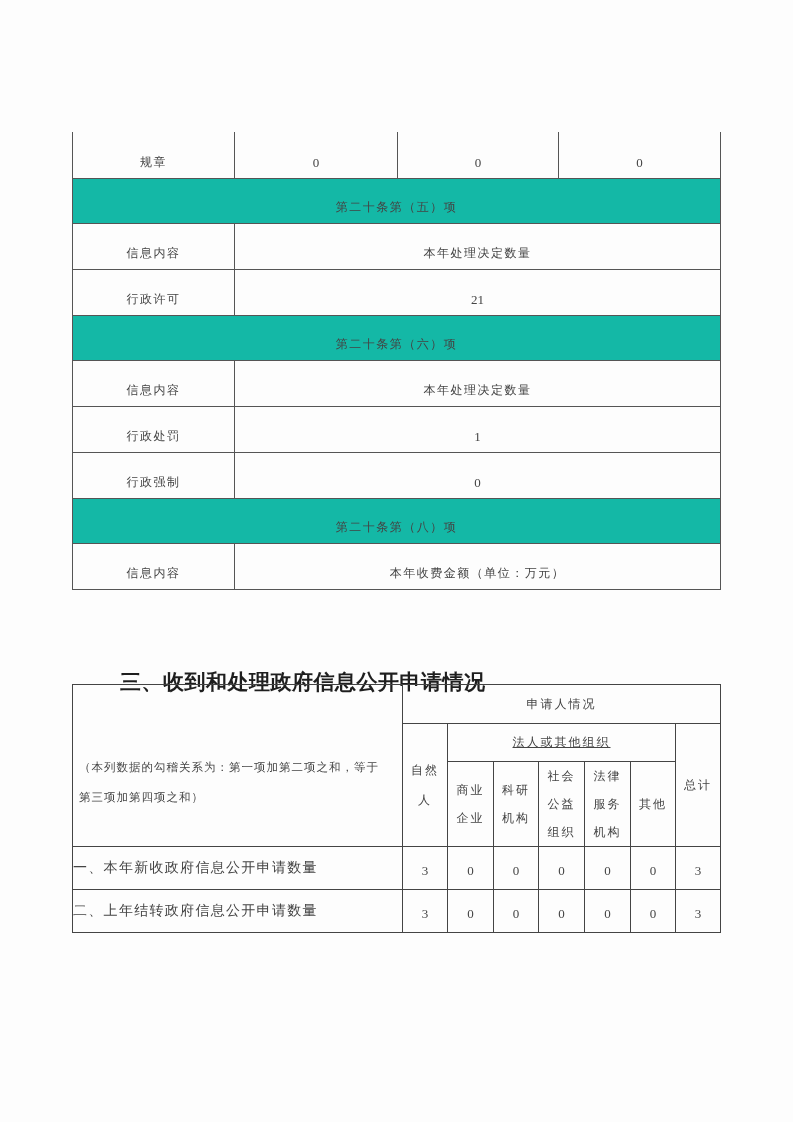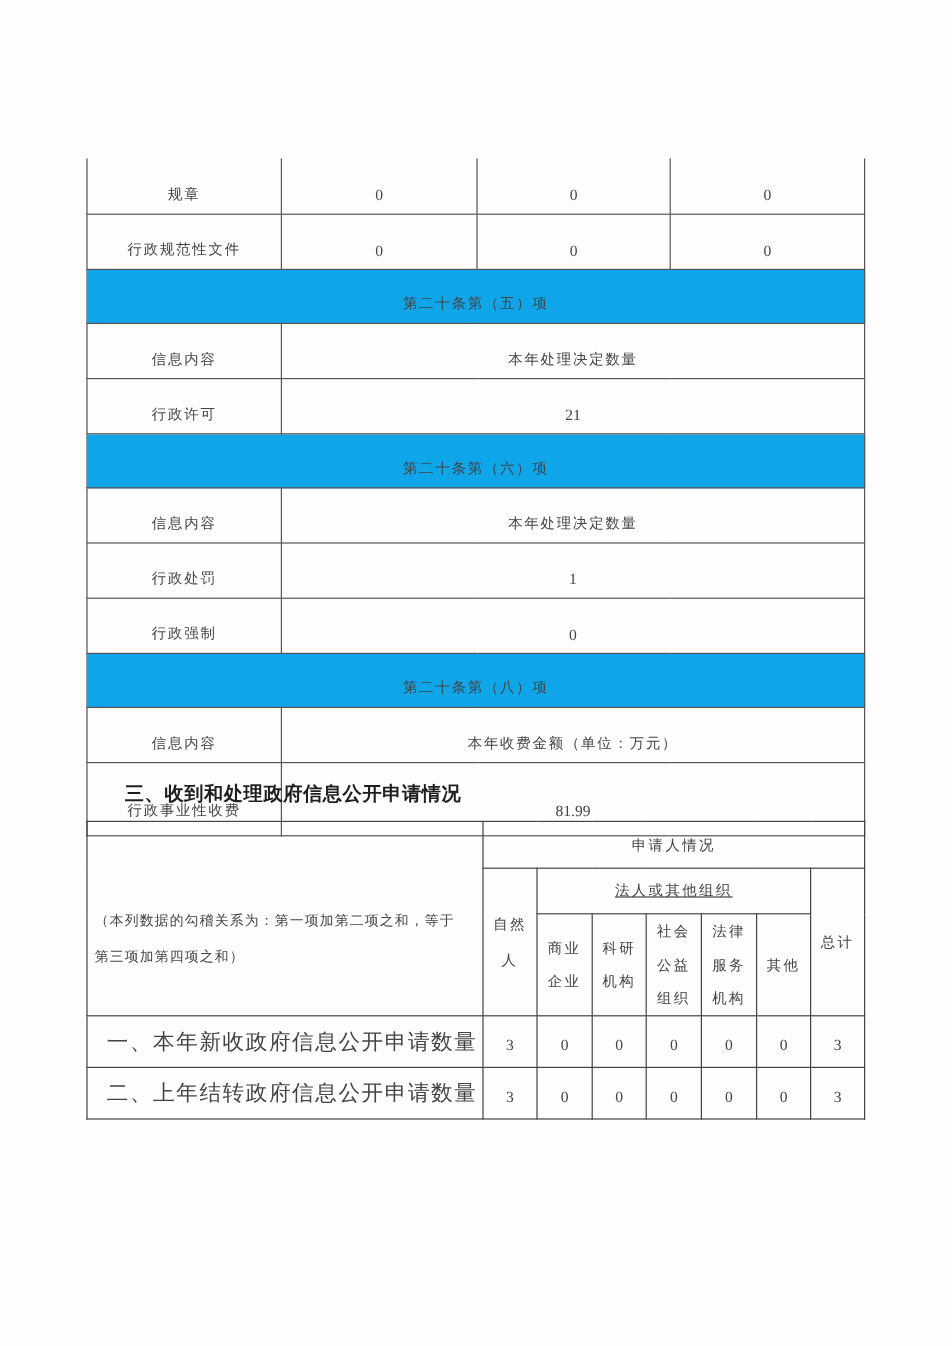--- a/index.html
+++ b/index.html
@@ -36,37 +36,37 @@
     .t1 td {
       border: 1.3px solid #555;
       text-align: center;
       vertical-align: bottom;
       padding: 0 0 7px 0;
       color: #444;
     }
     .t1 tr.first td { border-top: none; height: 39px; text-align: center; }
     .t1 tr.r td { height: 38px; }
     .t1 tr.band td {
-      background: #0ea5e9;
+      background: #14b8a6;
       height: 37px;
     }
     .t1 tr.last td { height: 48px; padding-bottom: 12px; }
     .num { font-family: "Liberation Serif", "DejaVu Serif", serif; letter-spacing: 0; font-size: 13px; }
 
     
     .section-title {
       position: absolute;
       left: 104px;
       top: 652px;
       font-family: "DejaVu Sans", "Liberation Sans", sans-serif;
-      font-size: 16px;
+      font-size: 21px;
       font-weight: bold;
       color: #1e1e1e;
       letter-spacing: 0.5px;
-      margin: 0;
+      margin: 16px;
     }
 
     
     .t2 {
       position: absolute;
       left: 72px;
       top: 684px;
       width: 648px;
       border-collapse: collapse;
       table-layout: fixed;
@@ -87,23 +87,23 @@
       text-align: left;
       padding-left: 6px;
       padding-top: 32px;
       line-height: 30px;
       font-size: 11.5px;
       letter-spacing: 1px;
     }
     .t2 .vert { line-height: 30px; letter-spacing: 2px; }
     .t2 .row-label {
       text-align: left;
-      padding-left: 16px;
+      padding-left: 0;
       letter-spacing: 1.3px;
-      font-size: 18px;
+      font-size: 14px;
     }
     .t2 tr.data td { height: 36px; }
     .t2 tr.data td.n { font-family: "Liberation Serif", "DejaVu Serif", serif; font-size: 13px; padding-top: 6px; }
   </style>
 </head>
 <body>
 
 <div class="page">
 
   <table class="t1">
@@ -113,26 +113,20 @@
       <col style="width:161px">
       <col style="width:162px">
     </colgroup>
     <tbody>
         <tr class="first">
       <td>规章</td>
       <td class="num">0</td>
       <td class="num">0</td>
       <td class="num">0</td>
     </tr>
-    <tr class="r">
-      <td>行政规范性文件</td>
-      <td class="num">0</td>
-      <td class="num">0</td>
-      <td class="num">0</td>
-    </tr>
 
     <tr class="band">
       <td colspan="4">第二十条第（五）项</td>
     </tr>
     <tr class="r">
       <td>信息内容</td>
       <td colspan="3">本年处理决定数量</td>
     </tr>
     <tr class="r">
       <td>行政许可</td>
@@ -154,24 +148,20 @@
       <td>行政强制</td>
       <td colspan="3" class="num">0</td>
     </tr>
 
     <tr class="band">
       <td colspan="4">第二十条第（八）项</td>
     </tr>
     <tr class="r">
       <td>信息内容</td>
       <td colspan="3">本年收费金额（单位：万元）</td>
-    </tr>
-    <tr class="last">
-      <td>行政事业性收费</td>
-      <td colspan="3" class="num">81.99</td>
     </tr>
   </tbody>
     </table>
 
   <h2 class="section-title">三、收到和处理政府信息公开申请情况</h2>
 
   <table class="t2">
     <colgroup>
       <col style="width:330px">
       <col style="width:45px">

